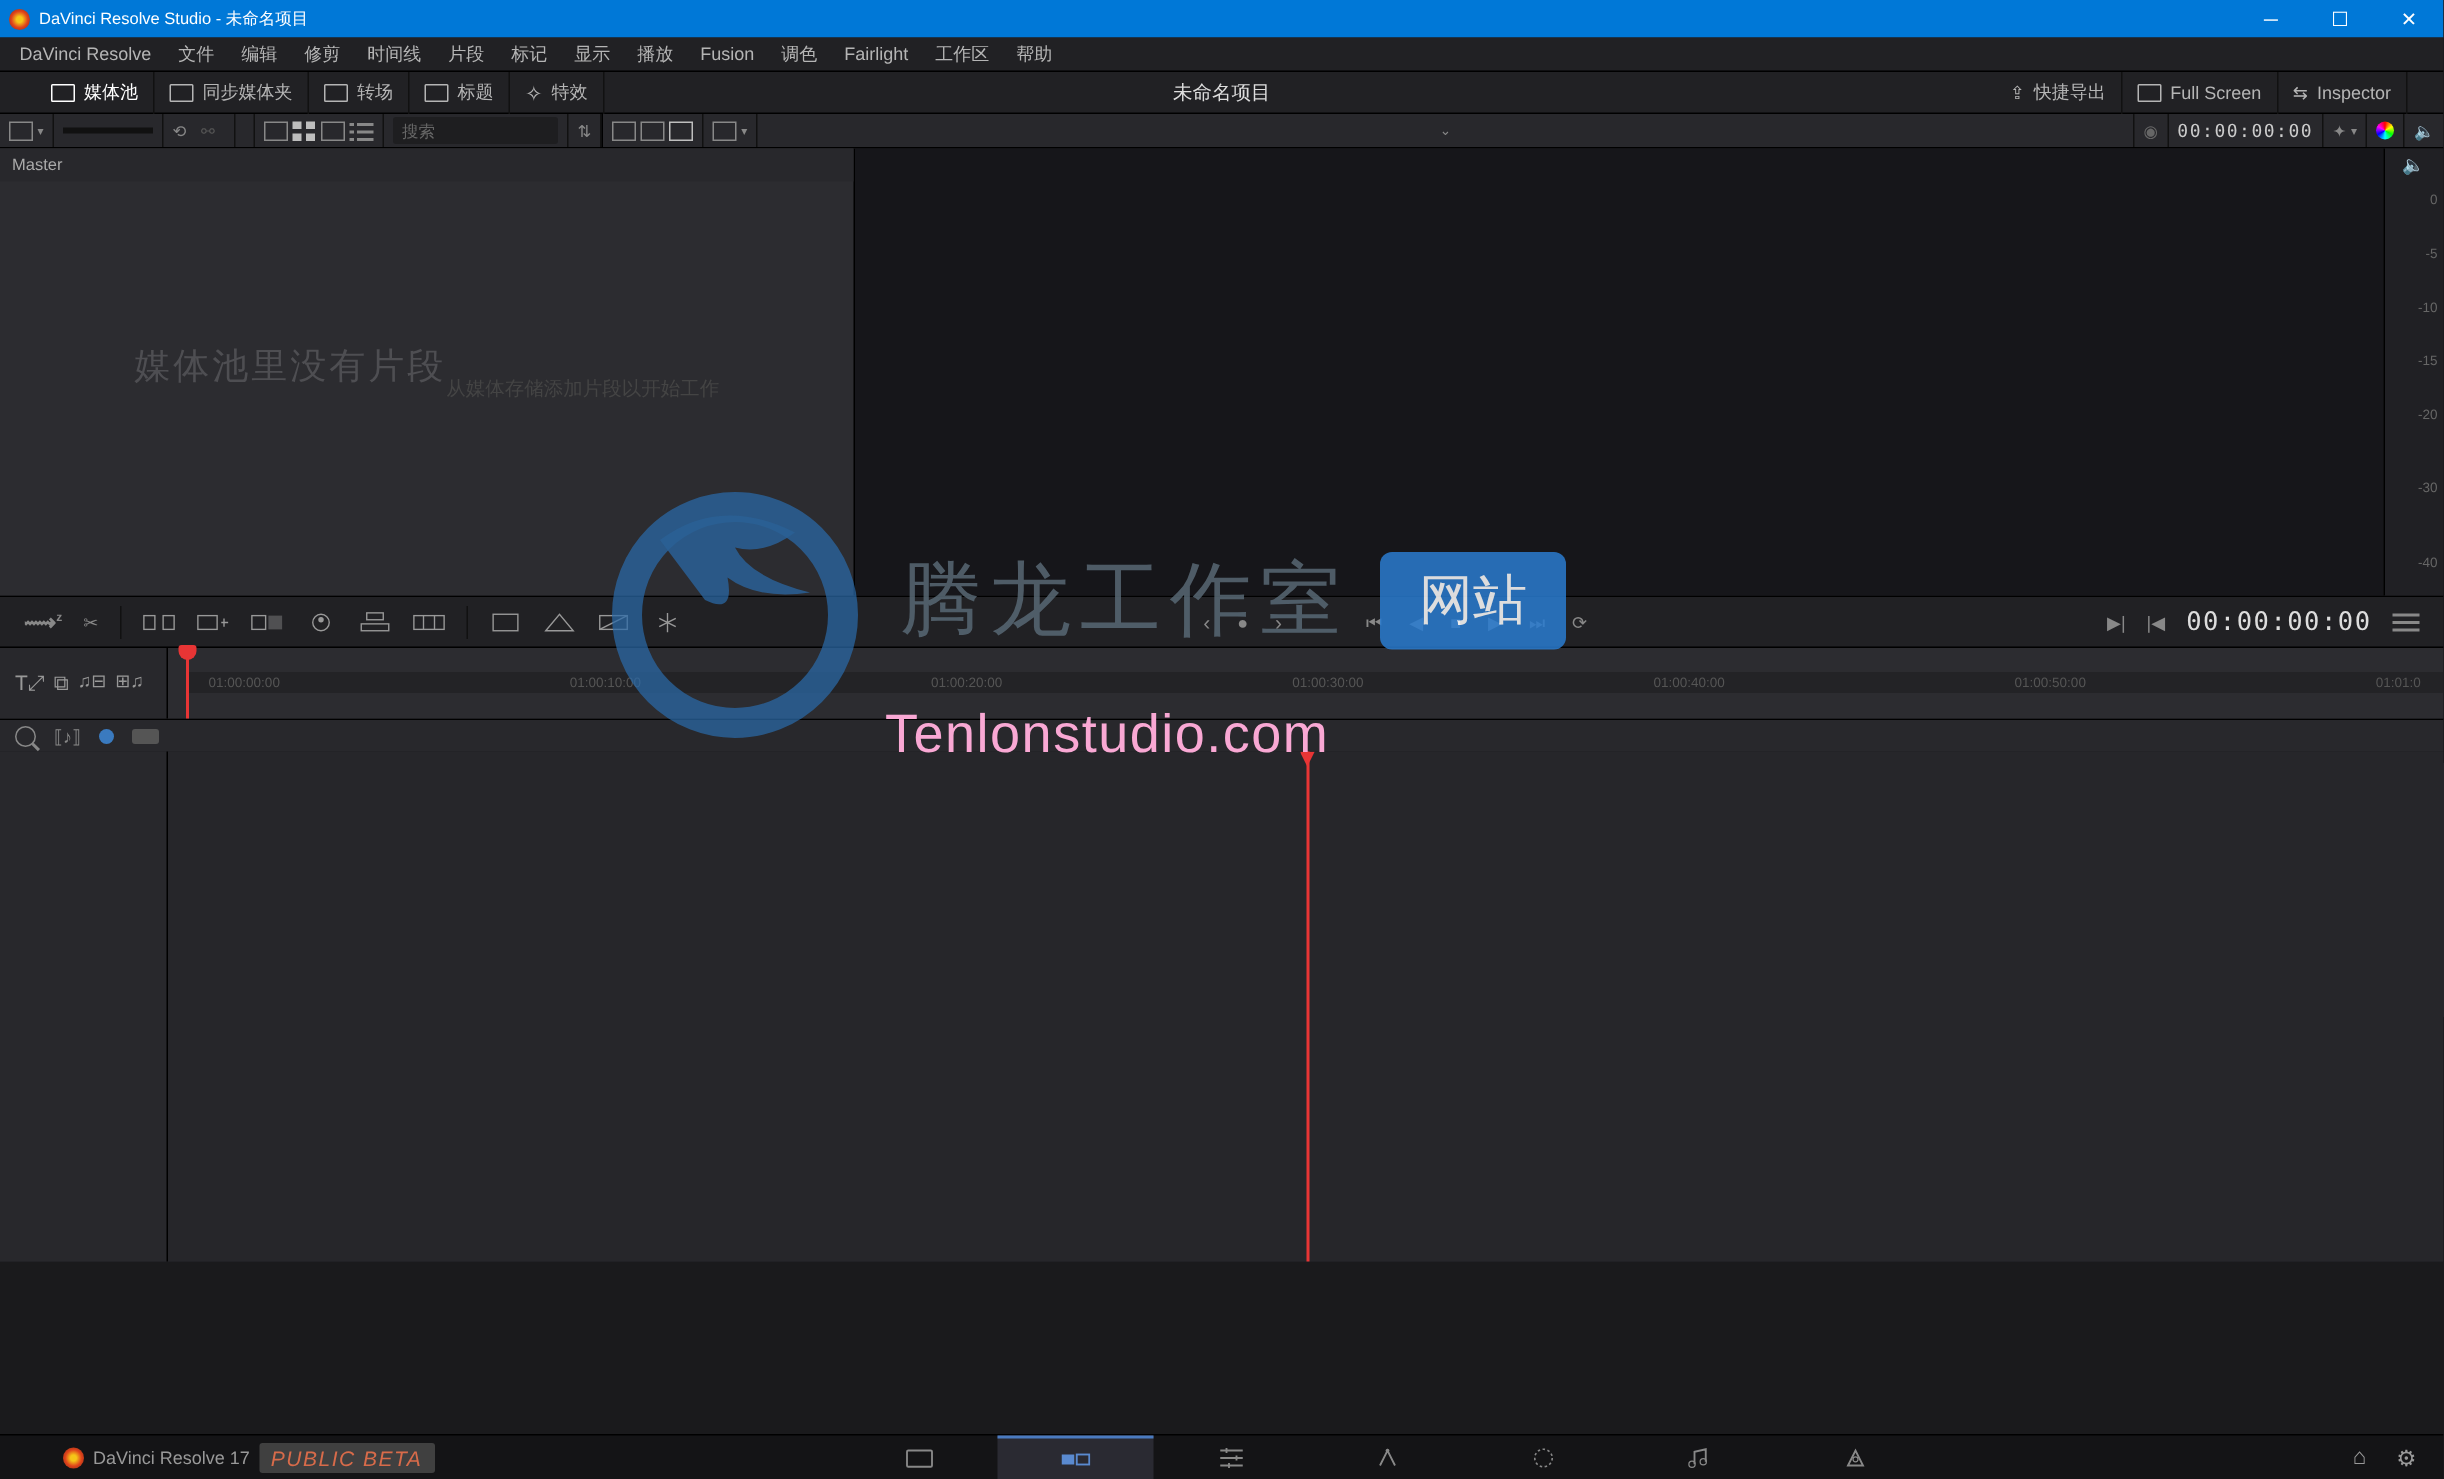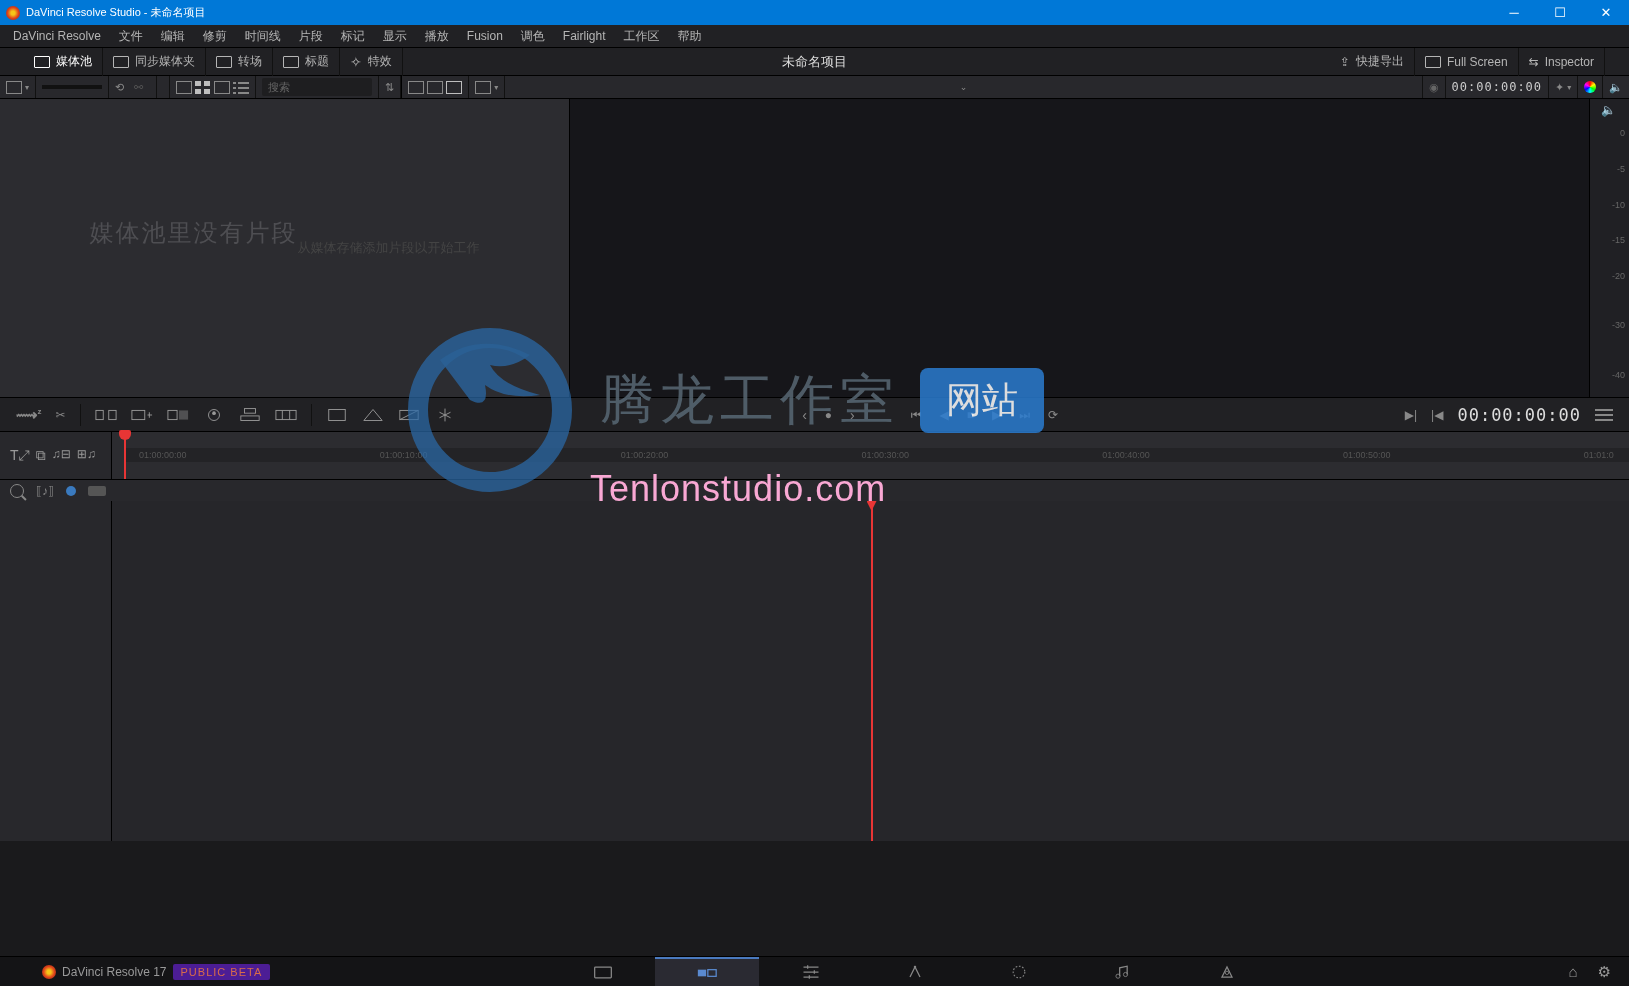--- a/index.html
+++ b/index.html
@@ -79,21 +79,21 @@
 .tlLower .track { flex:1; position:relative; background:#26262a; }
 .ruler2 { position:absolute; top:0; left:0; right:0; height:18px; background:#232326; font-size:9px; color:#555; border-bottom:1px solid #111;}
 .ruler2 .lbl { position:absolute; top:4px; }
 .playhead2 { position:absolute; top:0; width:0; border-left:2px solid #e83535; height:100%; }
 .playhead2::before { content:""; position:absolute; top:0; left:-6px; width:10px; height:10px; background:#e83535; clip-path:polygon(0 0,100% 0,50% 100%);}
 
 
 .footer { position:absolute; bottom:0; left:0; right:0; height:30px; background:#141416; display:flex; align-items:center; color:#999; font-size:12px; border-top:1px solid #000;}
 .footer .appbadge { display:flex; align-items:center; gap:6px; padding:0 10px;margin-left:32px;}
 .footer .logo2 { width:14px; height:14px; border-radius:50%; background:radial-gradient(circle,#f5c518 20%,#e0421c 55%,#7c2e10 100%); }
-.footer .beta { background:#4c1d95; color:#d86b4a; font-size:11px; padding:2px 8px; border-radius:2px; letter-spacing:1px;}
+.footer .beta { background:#404040; color:#d86b4a; font-size:14px; padding:2px 8px; border-radius:2px; letter-spacing:1px;font-style:italic;}
 .footer .pages { flex:1; display:flex; justify-content:center; gap:0;}
 .footer .page { width:104px; height:30px; display:flex; align-items:center; justify-content:center; }
 .footer .page.active { background:#2a2a32; border-top:2px solid #4a7abf;}
 .footer .rbtns { display:flex; gap:20px; padding:0 18px;}
 .picon { width:20px; height:18px; display:block;}
 
 
 .watermark { position:absolute; pointer-events:none; left:400px; top:300px; opacity:.85; display:flex; align-items:center; gap:20px;text-align:right;}
 .wm-txt1 { color:#586874; font-size:54px; font-weight:500; letter-spacing:6px;}
 .wm-btn { background:#2a7cd0; color:#fff; font-size:36px; padding:8px 26px; border-radius:8px;}
@@ -219,20 +219,21 @@
   <div class="tbslot">
       <span style="width:12px;height:12px;border-radius:50%;background:conic-gradient(red,yellow,lime,cyan,blue,magenta,red)"></span>
     </div>
   <div class="tbslot" style="border-right:none">
       <span>🔈</span>
     </div>
 </div>
 
 <div class="mainrow">
   <div class="mediapool">
+    <div class="hdr">Master</div>
     <div class="empty">
       <div class="big">媒体池里没有片段</div>
       <div class="small">从媒体存储添加片段以开始工作</div>
     </div>
   </div>
   <div class="viewer"></div>
   <div class="meterpanel">
     <div class="spk" style="color:#888">🔈</div>
     <div class="scale">
       <div class="tick" style="top:2%">0</div>

